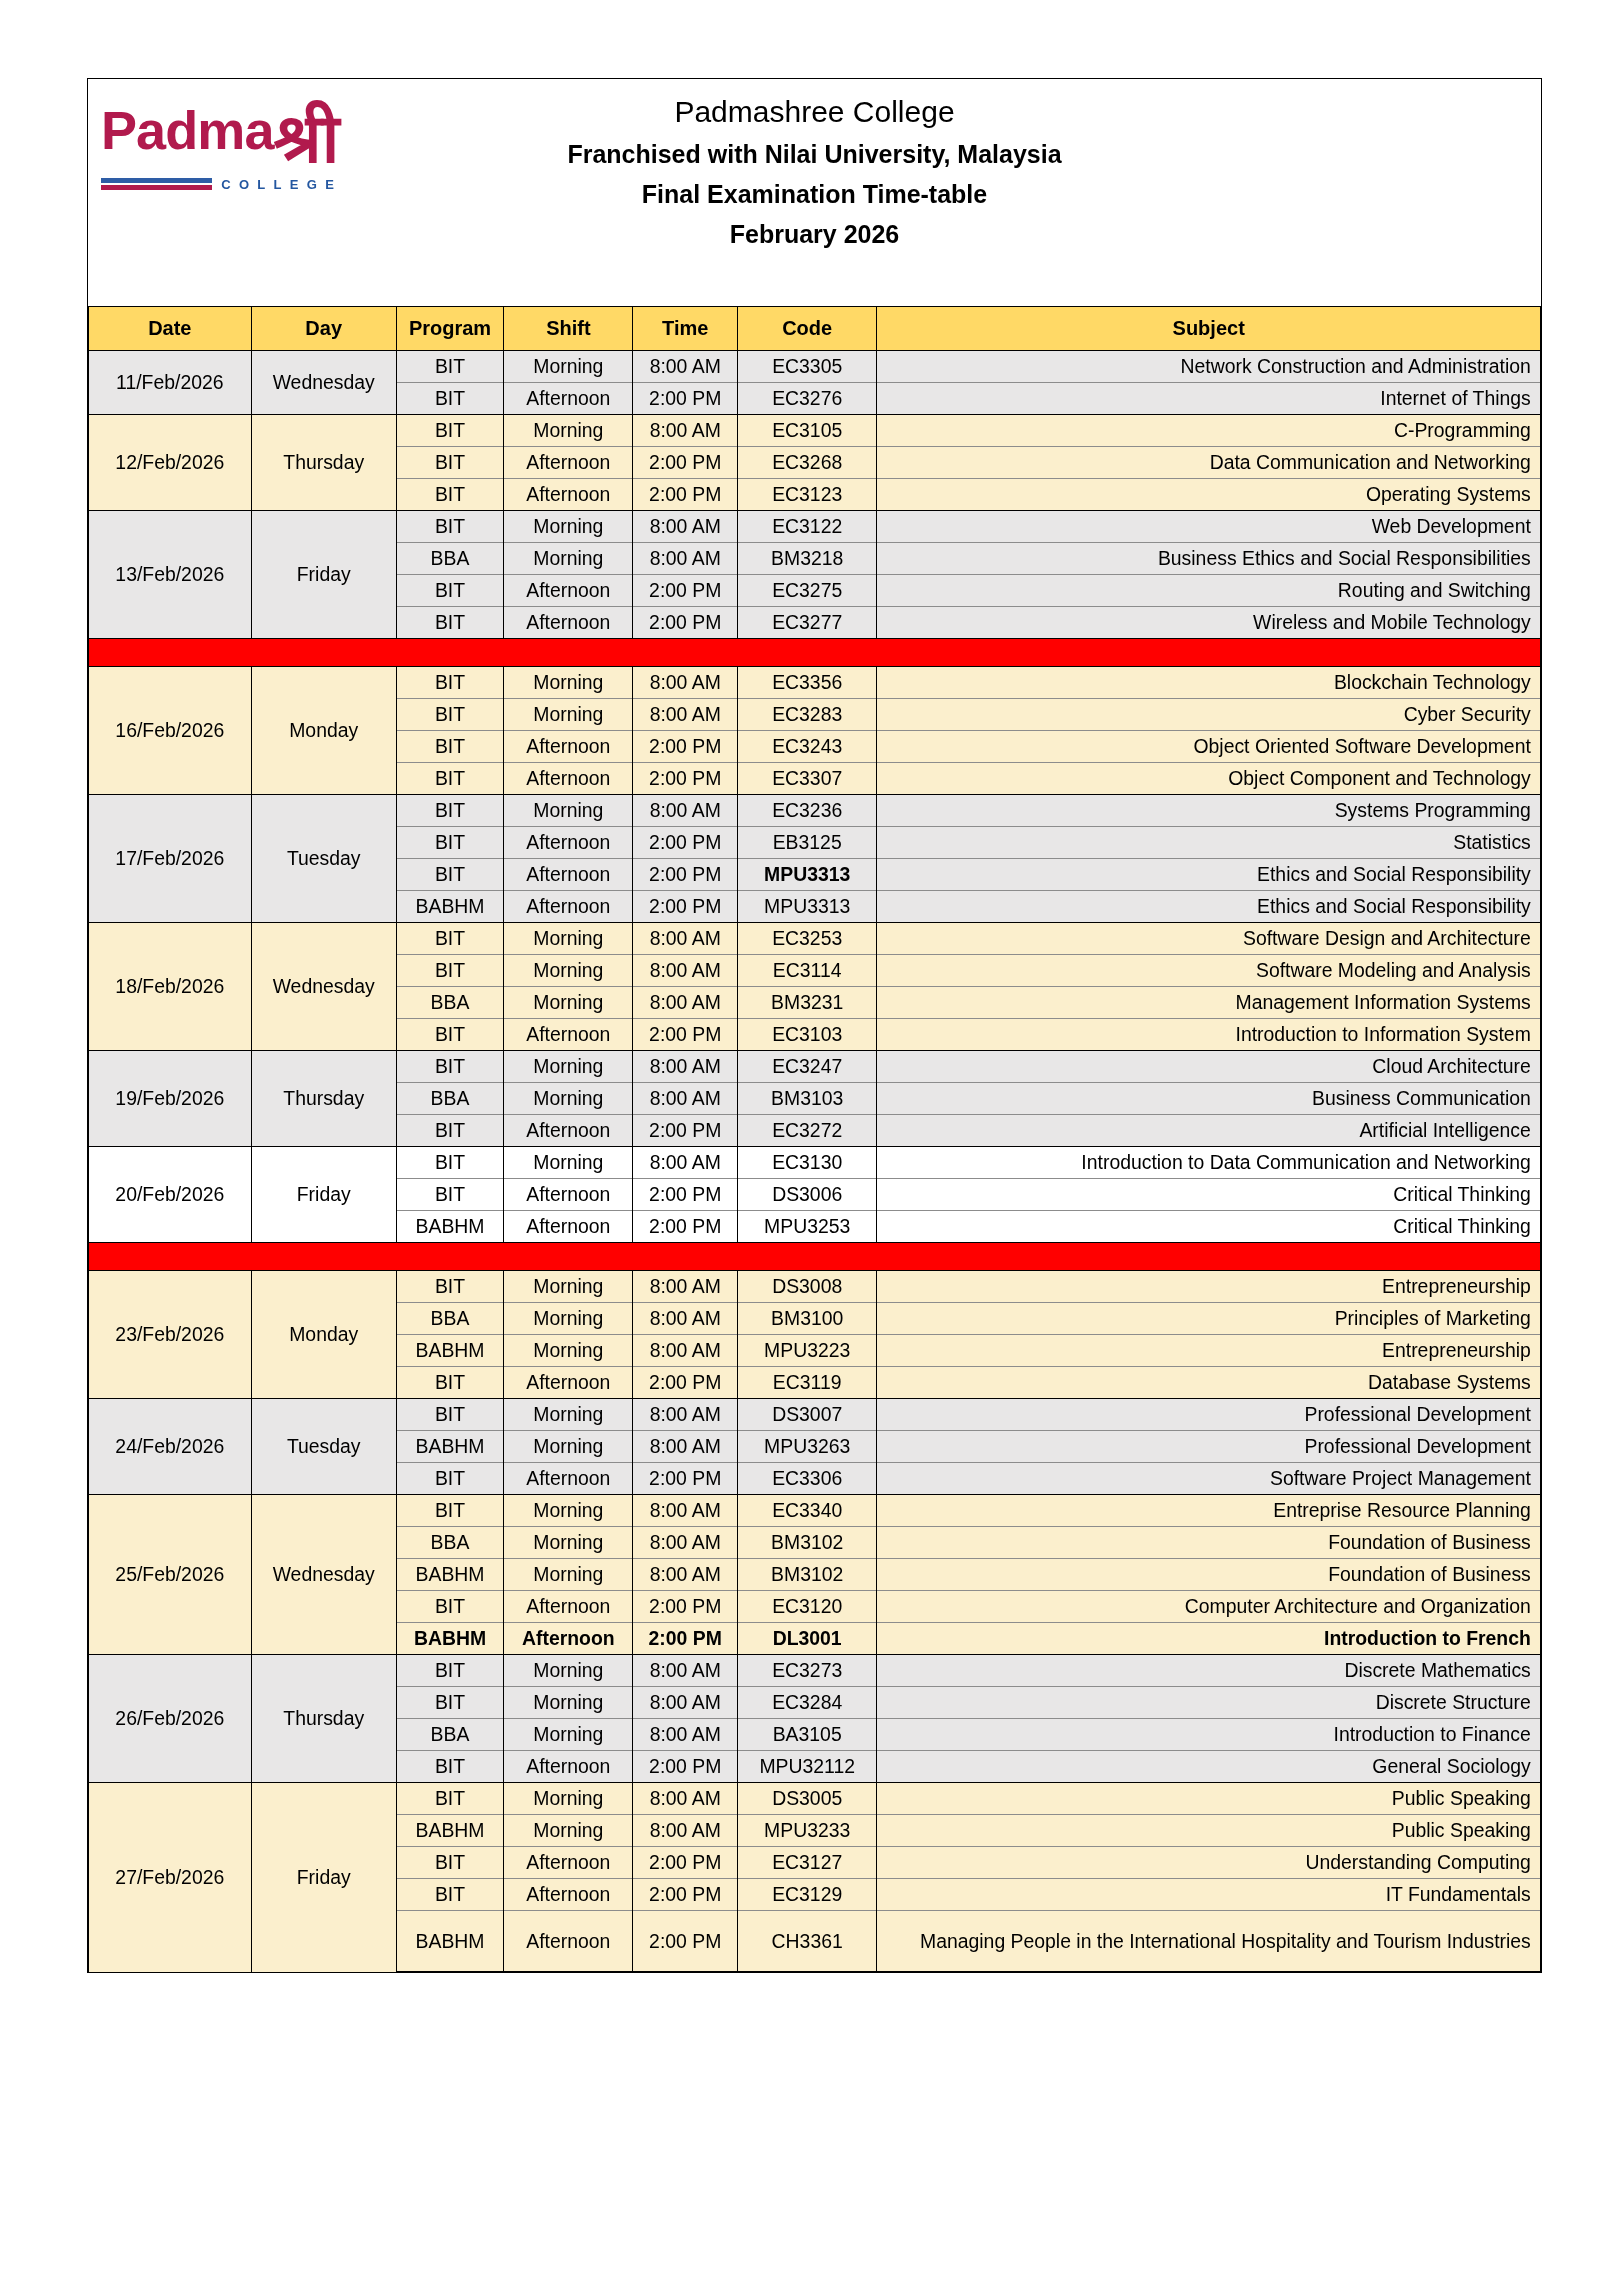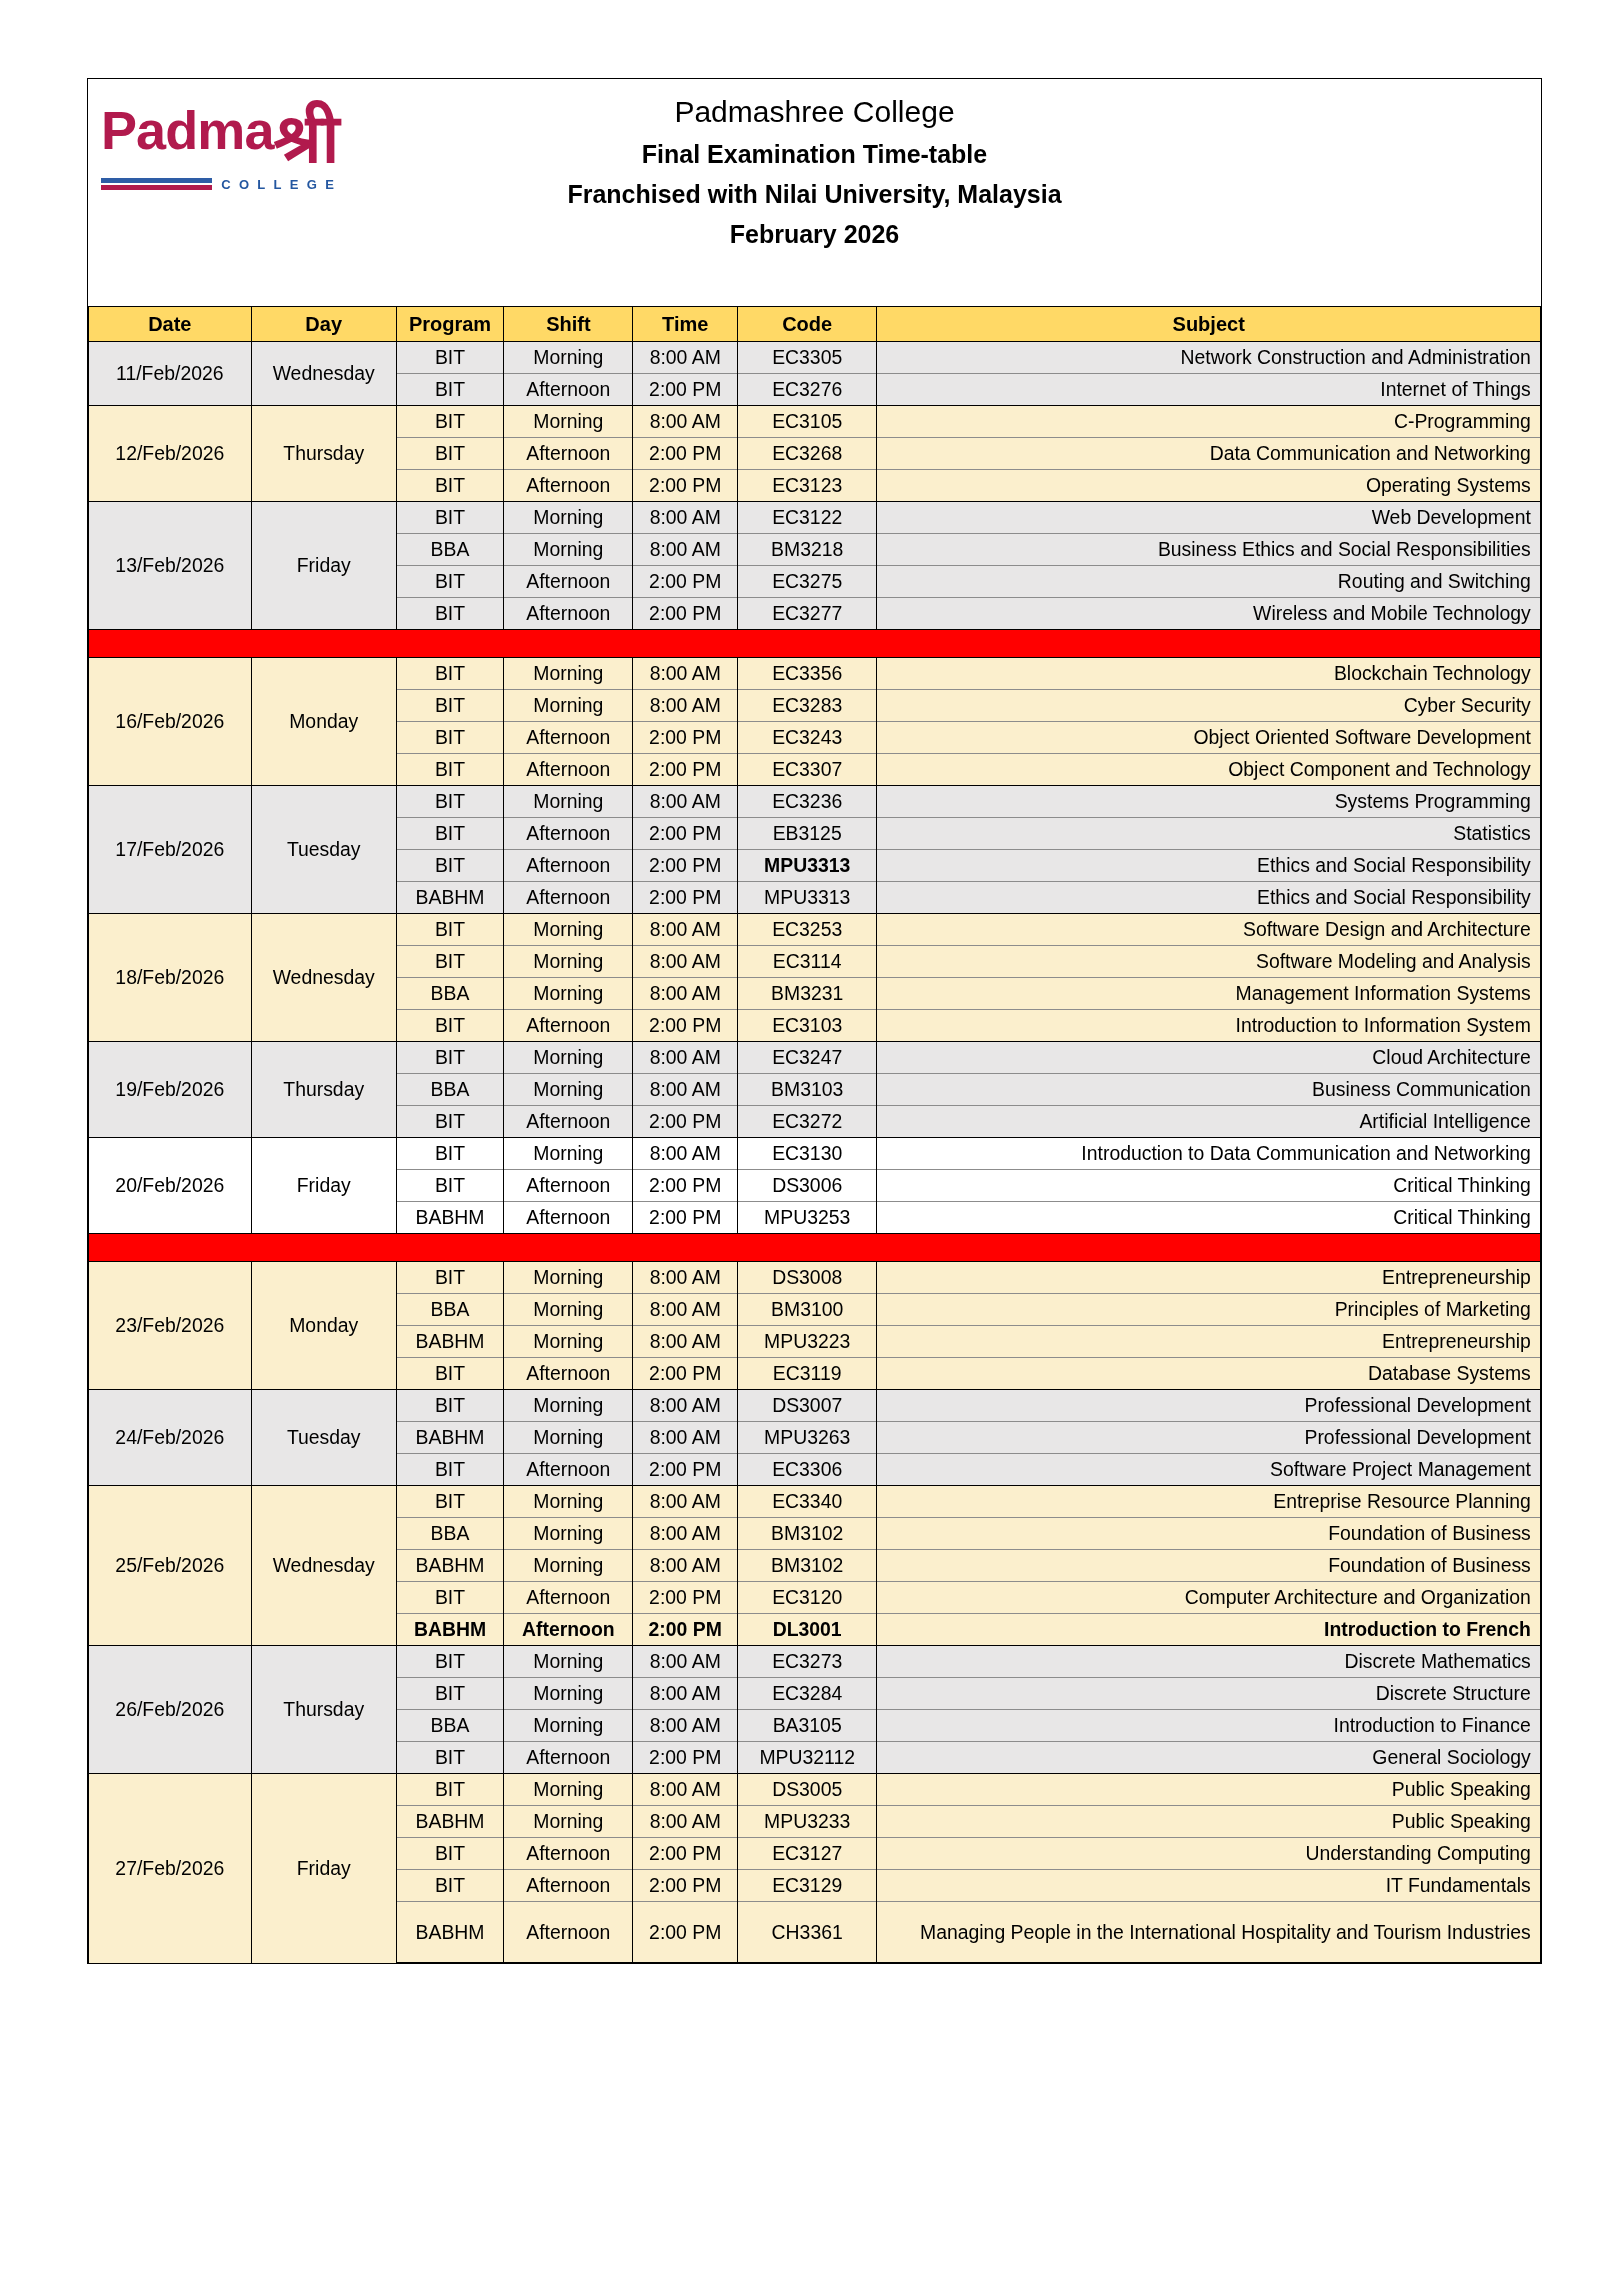--- a/index.html
+++ b/index.html
@@ -52,21 +52,21 @@
   col.c-date    { width: 11.2%; }
   col.c-day     { width: 10.0%; }
   col.c-program { width: 7.4%;  }
   col.c-shift   { width: 8.9%;  }
   col.c-time    { width: 7.2%;  }
   col.c-code    { width: 9.6%;  }
   col.c-subject { width: 45.7%; }
   .timetable th {
     background: #FFD966;
     border: 0.9px solid #000;
-    height: 35px;
+    height: 44px;
     font-size: 20px;
     font-weight: bold;
     text-align: center;
     padding: 0;
   }
   .timetable td {
     border-left: 0.9px solid #000;
     border-right: 0.9px solid #000;
     border-top: 0.9px solid #8c8c8c;
     height: 32px;
@@ -103,22 +103,22 @@
       <div class="logo-row2">
         <span class="logo-stripes">
           <span class="stripe stripe-blue"></span>
           <span class="stripe stripe-red"></span>
         </span>
         <span class="logo-college">COLLEGE</span>
       </div>
     </div>
     <div class="titles">
       <div class="title-main">Padmashree College</div>
+      <div class="title-sub">Franchised with Nilai University, Malaysia</div>
       <div class="title-sub">Final Examination Time-table</div>
-      <div class="title-sub">Franchised with Nilai University, Malaysia</div>
       <div class="title-sub">February 2026</div>
     </div>
   </div>
 
   <table class="timetable">
     <colgroup>
       <col class="c-date">
         <col class="c-day">
         <col class="c-program">
       <col class="c-shift">

